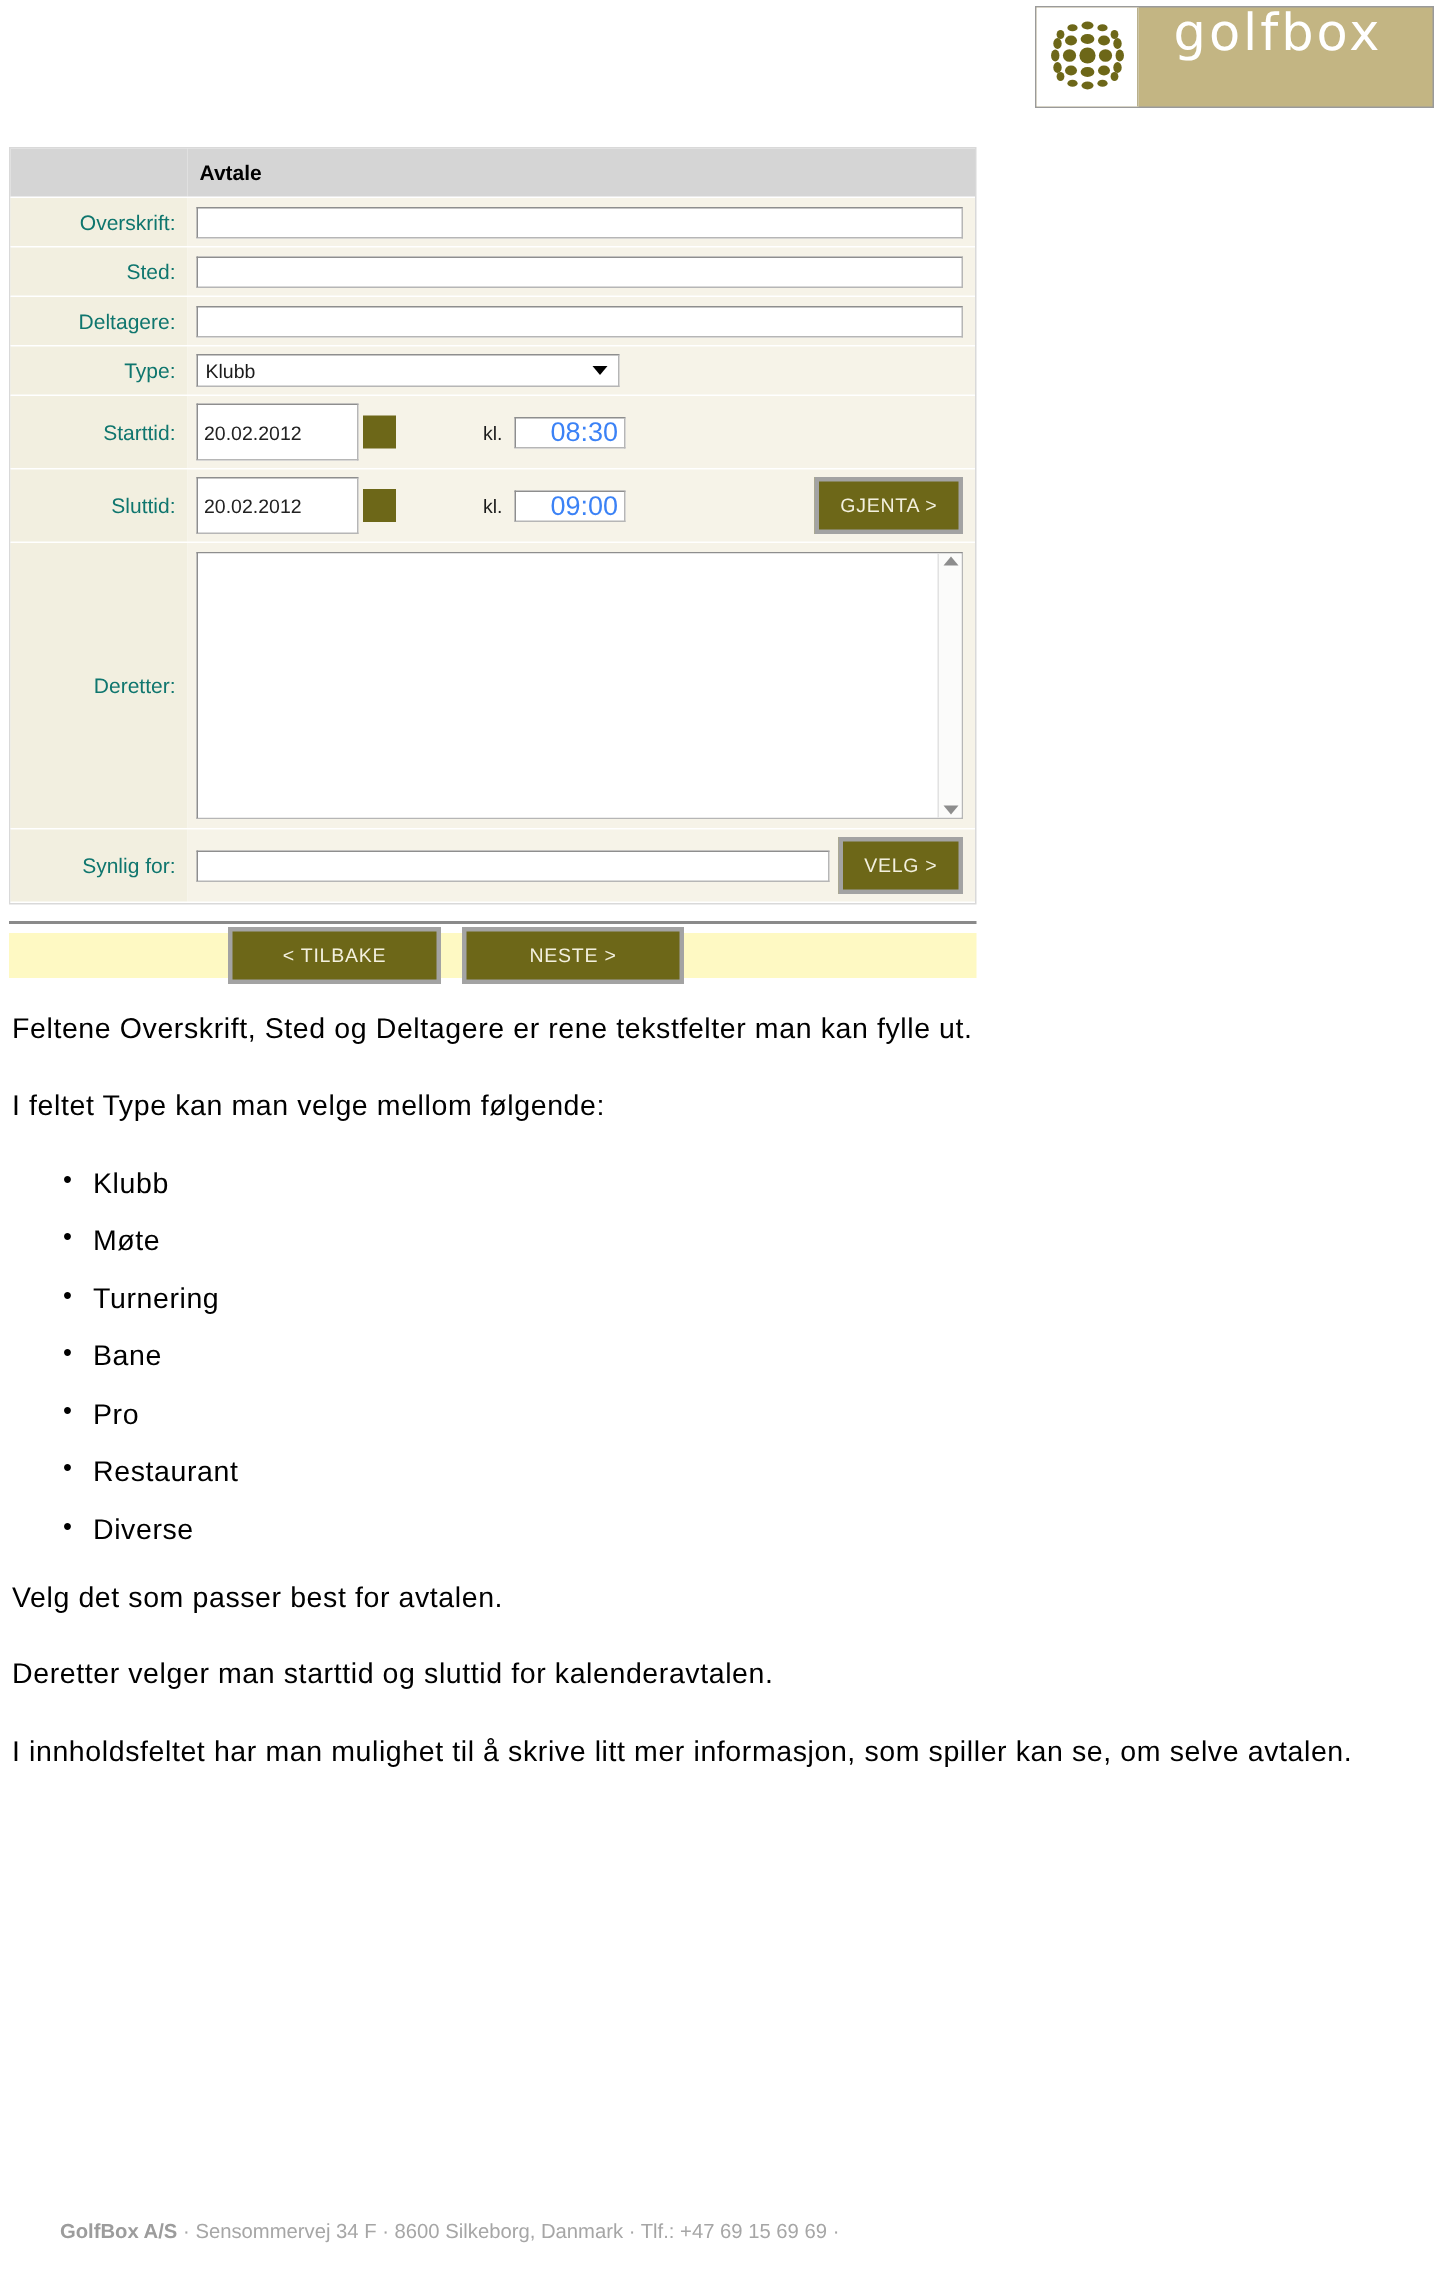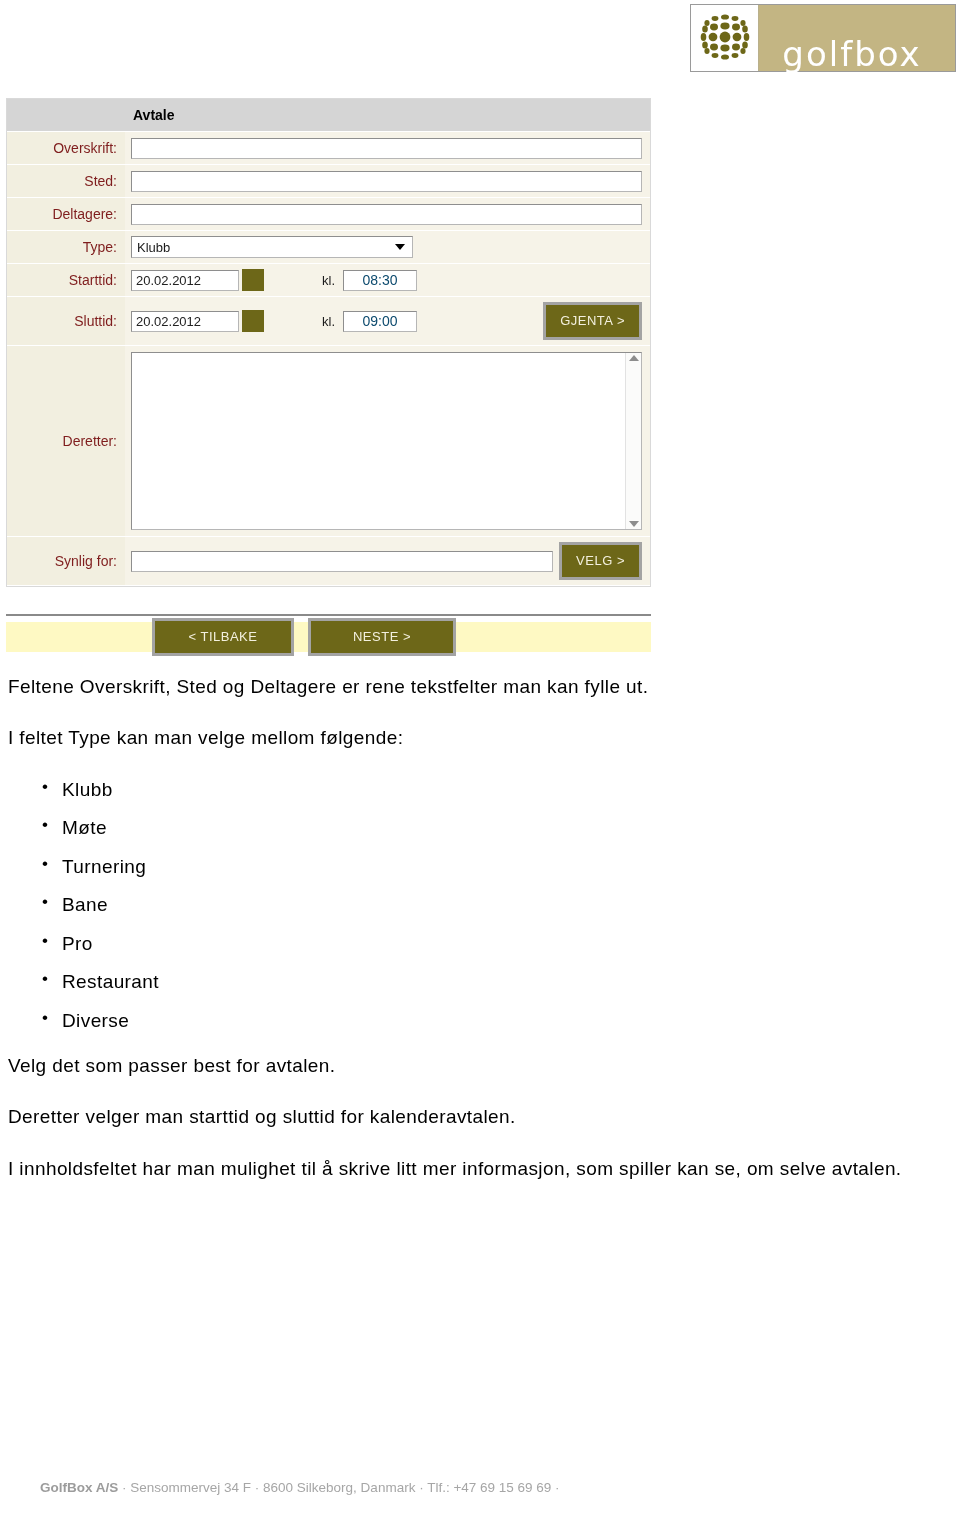--- a/index.html
+++ b/index.html
@@ -20,21 +20,21 @@
   #logo-block {
     position: absolute;
     left: 690px;
     top: 4px;
     width: 266px;
     height: 68px;
     background: #c3b583;
     border: 1px solid #9a9a9a;
     box-sizing: border-box;
     display: flex;
-    align-items: flex-end;
+    align-items: flex-start;
   }
   #logo-mark-box {
     width: 68px;
     height: 100%;
     background: #ffffff;
     border-right: 1px solid #b9b08c;
     box-sizing: border-box;
     display: flex;
     align-items: center;
     justify-content: center;
@@ -68,21 +68,21 @@
     min-height: 32px;
   }
   .flabel {
     width: 118px;
     flex: 0 0 118px;
     background: #f2efe0;
     text-align: right;
     padding: 6px 8px 6px 0;
     box-sizing: border-box;
     font-size: 14px;
-    color: #7f1d1d;
+    color: #0f766e;
     align-self: stretch;
     display: flex;
     align-items: center;
     justify-content: flex-end;
   }
   .ffield {
     flex: 1 1 auto;
     background: #f6f3e8;
     padding: 5px 8px 5px 6px;
     box-sizing: border-box;
@@ -132,21 +132,21 @@
   }
   .caret {
     width: 0; height: 0;
     border-left: 5px solid transparent;
     border-right: 5px solid transparent;
     border-top: 6px solid #000000;
   }
 
   .dateinput {
     width: 108px;
-    height: 21px;
+    height: 38px;
     background: #ffffff;
     border: 1px solid #b6b6b6;
     border-top-color: #8e8e8e;
     border-left-color: #8e8e8e;
     box-sizing: border-box;
     font-family: "Liberation Sans", sans-serif;
     font-size: 13px;
     padding: 0 4px;
     outline: none;
     color: #222;
@@ -176,25 +176,25 @@
   }
   .timeinput {
     width: 74px;
     height: 21px;
     background: #ffffff;
     border: 1px solid #b6b6b6;
     border-top-color: #8e8e8e;
     border-left-color: #8e8e8e;
     box-sizing: border-box;
     font-family: "Liberation Sans", sans-serif;
-    font-size: 14px;
+    font-size: 18px;
     padding: 0 4px;
-    text-align: center;
+    text-align: right;
     outline: none;
-    color: #0c4a6e;
+    color: #3b82f6;
   }
 
   .olive-btn {
     background: #6d6718;
     color: #f3f0de;
     border: 3px solid #a3a3a3;
     font-family: "Liberation Sans", sans-serif;
     font-size: 13px;
     letter-spacing: 0.5px;
     height: 38px;

